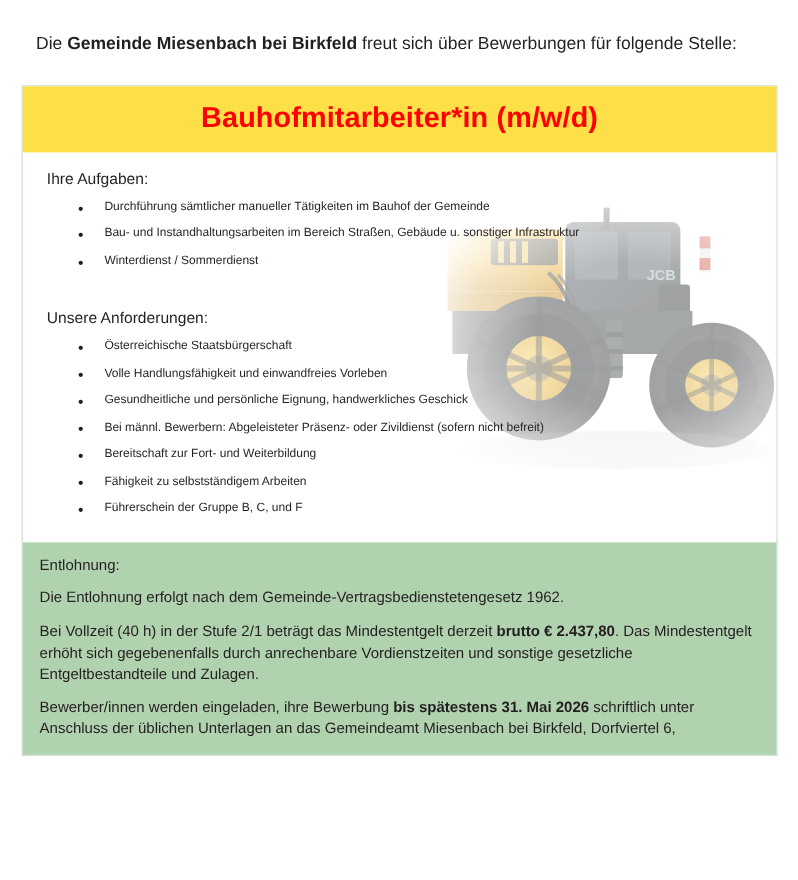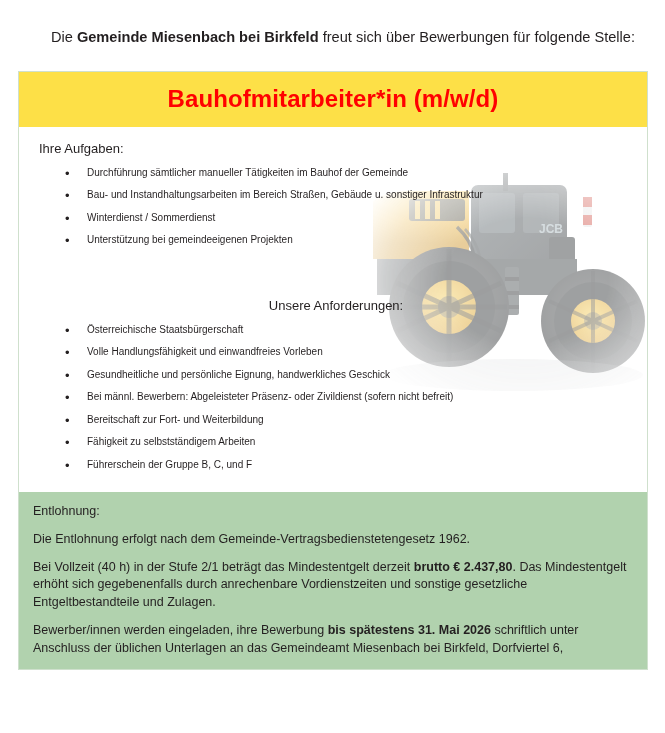--- a/index.html
+++ b/index.html
@@ -13,21 +13,21 @@
     height: 733px;
     overflow: hidden;
     font-family: "Liberation Sans", sans-serif;
     color: #1a1a1a;
     -webkit-font-smoothing: antialiased;
   }
 
   
   .intro {
     padding: 26px 30px 0 30px;
-    text-align: right;
+    text-align: left;
     font-size: 14.6px;
     line-height: 1.55;
     color: #231f20;
   }
   .intro b { font-weight: 700; }
 
   
   .card {
     position: relative;
     margin: 22px 17px 0 18px;
@@ -86,21 +86,21 @@
     filter: blur(0.4px);
   }
 
   .section { position: relative; z-index: 2; }
 
   .section-head {
     font-size: 13px;
     color: #231f20;
     margin: 6px 0 10px 6px;
   }
-  .section-head.second { margin-top: 42px; text-align: center; }
+  .section-head.second { margin-top: 24px; }
 
   ul.bullets {
     list-style: none;
     margin: 0;
     padding: 0;
   }
   ul.bullets li {
     position: relative;
     font-size: 10px;
     line-height: 1.35;
@@ -222,21 +222,20 @@
 
       <ellipse cx="160" cy="204" rx="130" ry="16" fill="#8a8f92" opacity="0.22"></ellipse>
     </svg>
 
     <div class="section">
       <div class="section-head">Ihre Aufgaben:</div>
       <ul class="bullets">
         <li>Durchführung sämtlicher manueller Tätigkeiten im Bauhof der Gemeinde</li>
         <li>Bau- und Instandhaltungsarbeiten im Bereich Straßen, Gebäude u. sonstiger Infrastruktur</li>
         <li>Winterdienst / Sommerdienst</li>
-        <li>Unterstützung bei gemeindeeigenen Projekten</li>
       </ul>
     </div>
 
     <div class="section">
       <div class="section-head second">Unsere Anforderungen:</div>
       <ul class="bullets">
         <li>Österreichische Staatsbürgerschaft</li>
         <li>Volle Handlungsfähigkeit und einwandfreies Vorleben</li>
         <li>Gesundheitliche und persönliche Eignung, handwerkliches Geschick</li>
         <li>Bei männl. Bewerbern: Abgeleisteter Präsenz- oder Zivildienst (sofern nicht befreit)</li>

